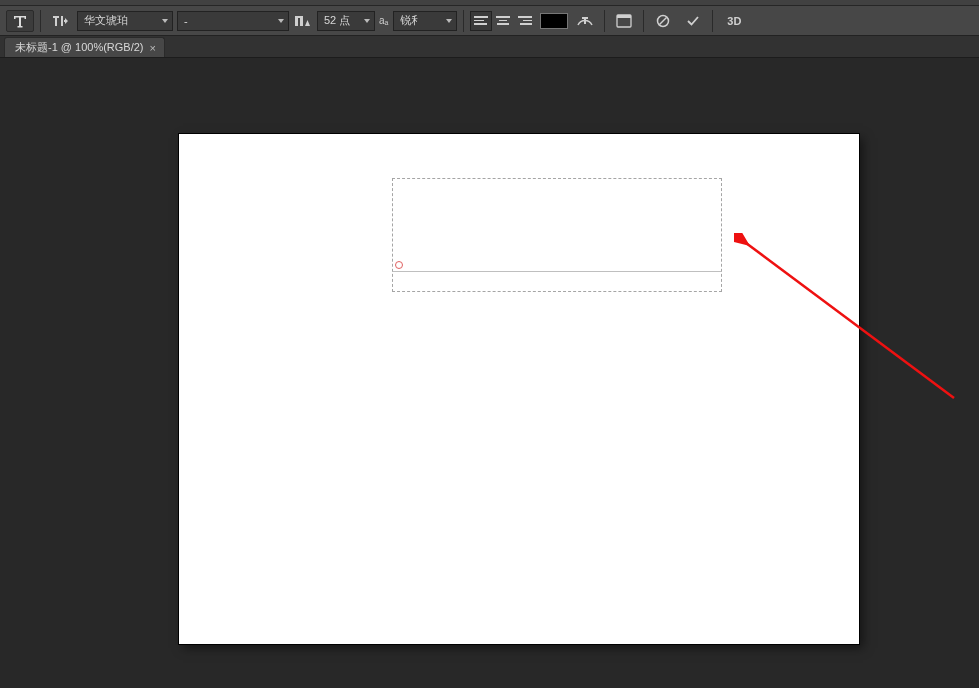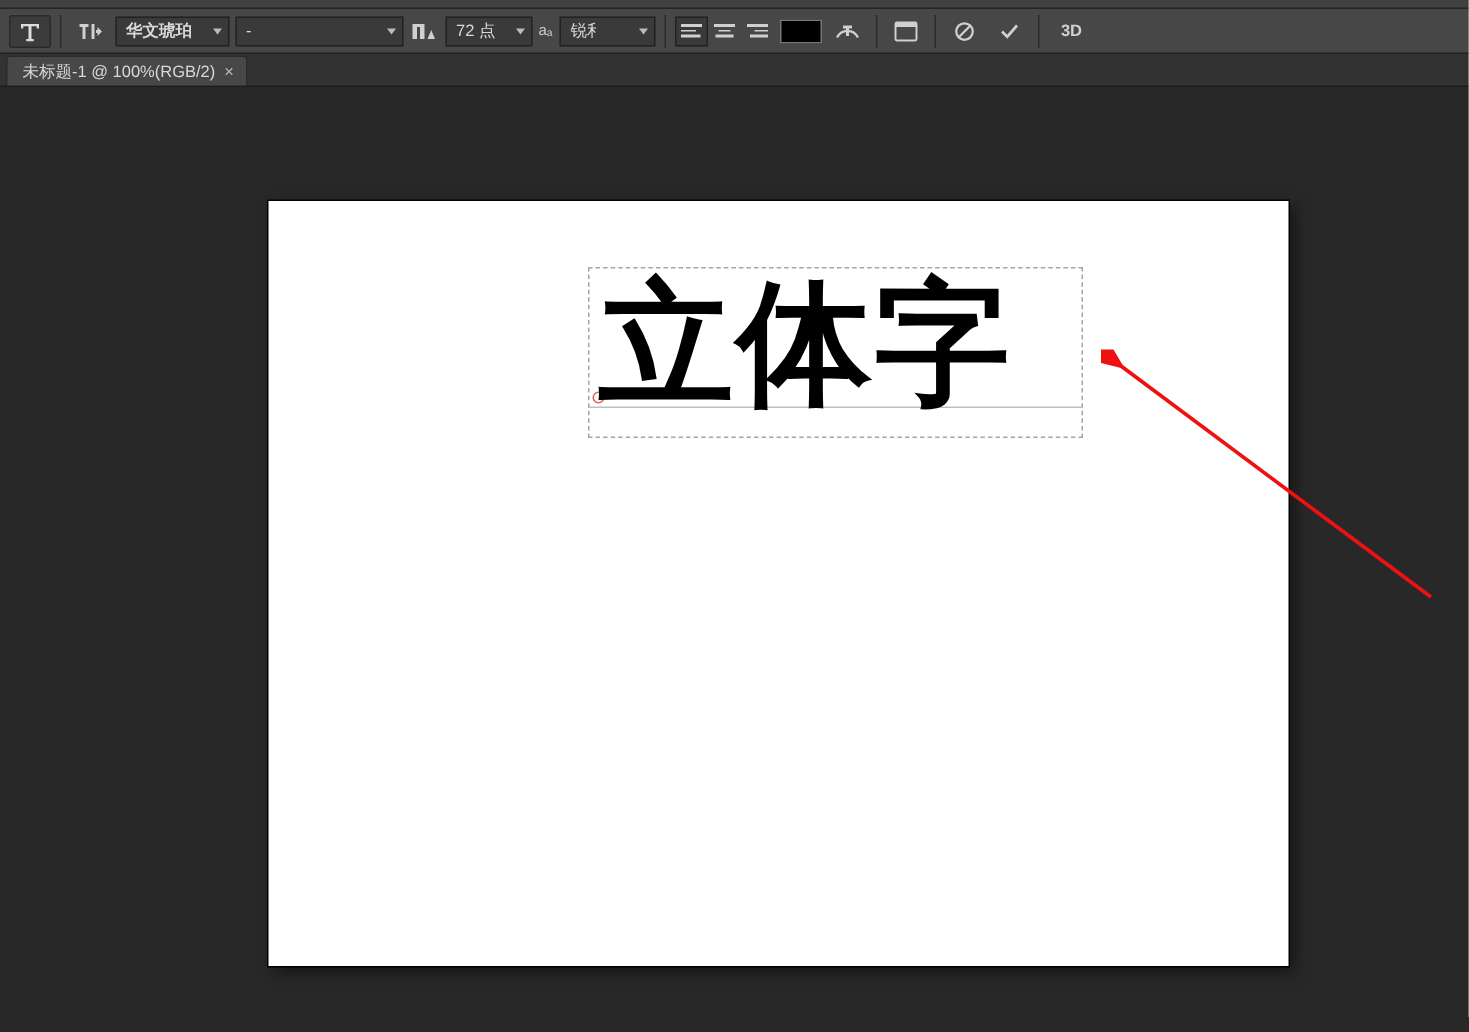--- a/index.html
+++ b/index.html
@@ -48,21 +48,21 @@
     padding: 0 4px 0 6px;
     color:#d8d8d8;
     font-size:11px;
     position:relative;
     cursor:pointer;
   }
   .dropdown .dd-label { flex:1; white-space:nowrap; overflow:hidden; }
   .dropdown .dd-caret {
     width:0;height:0;border-left:3px solid transparent;border-right:3px solid transparent;border-top:4px solid #bbb;margin-left:4px;
   }
-  .dd-font    { width: 76px; font-weight: bold; }
+  .dd-font    { width: 96px; }
   .dd-style   { width: 112px; }
   .dd-size    { width: 58px; }
   .dd-aa      { width: 64px; gap: 24px; }
 
   .small-label { font-size:10px; color:#cfcfcf; margin-right:1px; }
 
   .align-group { display:flex; gap:0; }
   .align-btn {
     width:22px; height:20px; display:flex;flex-direction:column;justify-content:center;gap:2px;
     padding:3px; border:1px solid transparent; cursor:pointer;
@@ -182,21 +182,21 @@
     <span class="dd-label">-</span>
     <span class="dd-caret"></span>
   </div>
 
   <div class="icon-btn" style="width:20px">
     <svg width="18" height="14" viewBox="0 0 18 14">
         <path d="M1 12h3V4h2v8h3V2H1zM11 12h5l-2.5-6z" fill="#d0d0d0"></path>
       </svg>
   </div>
   <div class="dropdown dd-size">
-    <span class="dd-label">72 点</span>
+    <span class="dd-label">52 点</span>
     <span class="dd-caret"></span>
   </div>
 
   <span class="small-label">aₐ</span>
   <div class="dropdown dd-aa">
     <span class="dd-label">锐利</span>
     <span class="dd-caret"></span>
   </div>
 
   <div class="vdiv"></div>
@@ -264,21 +264,20 @@
     <span class="close-x">×</span>
   </div>
 </div>
 
 <div class="workspace">
   <div class="viewport">
     <div class="paper">
       <div class="text-box">
         <div class="baseline"></div>
         <div class="origin-marker"></div>
-        <div class="text-content">立体字</div>
       </div>
     </div>
 
     <svg class="annotation-arrow" style="left:720px; top:175px;" width="230" height="175">
       <defs>
         <marker id="ahead" markerWidth="12" markerHeight="10" refX="2" refY="5" orient="auto">
           <path d="M12 0 L0 5 L12 10 L9 5 z" fill="#e11"></path>
         </marker>
       </defs>
       <line x1="220" y1="165" x2="12" y2="10" stroke="#e11" stroke-width="2.5" marker-end="url(#ahead)"></line>

